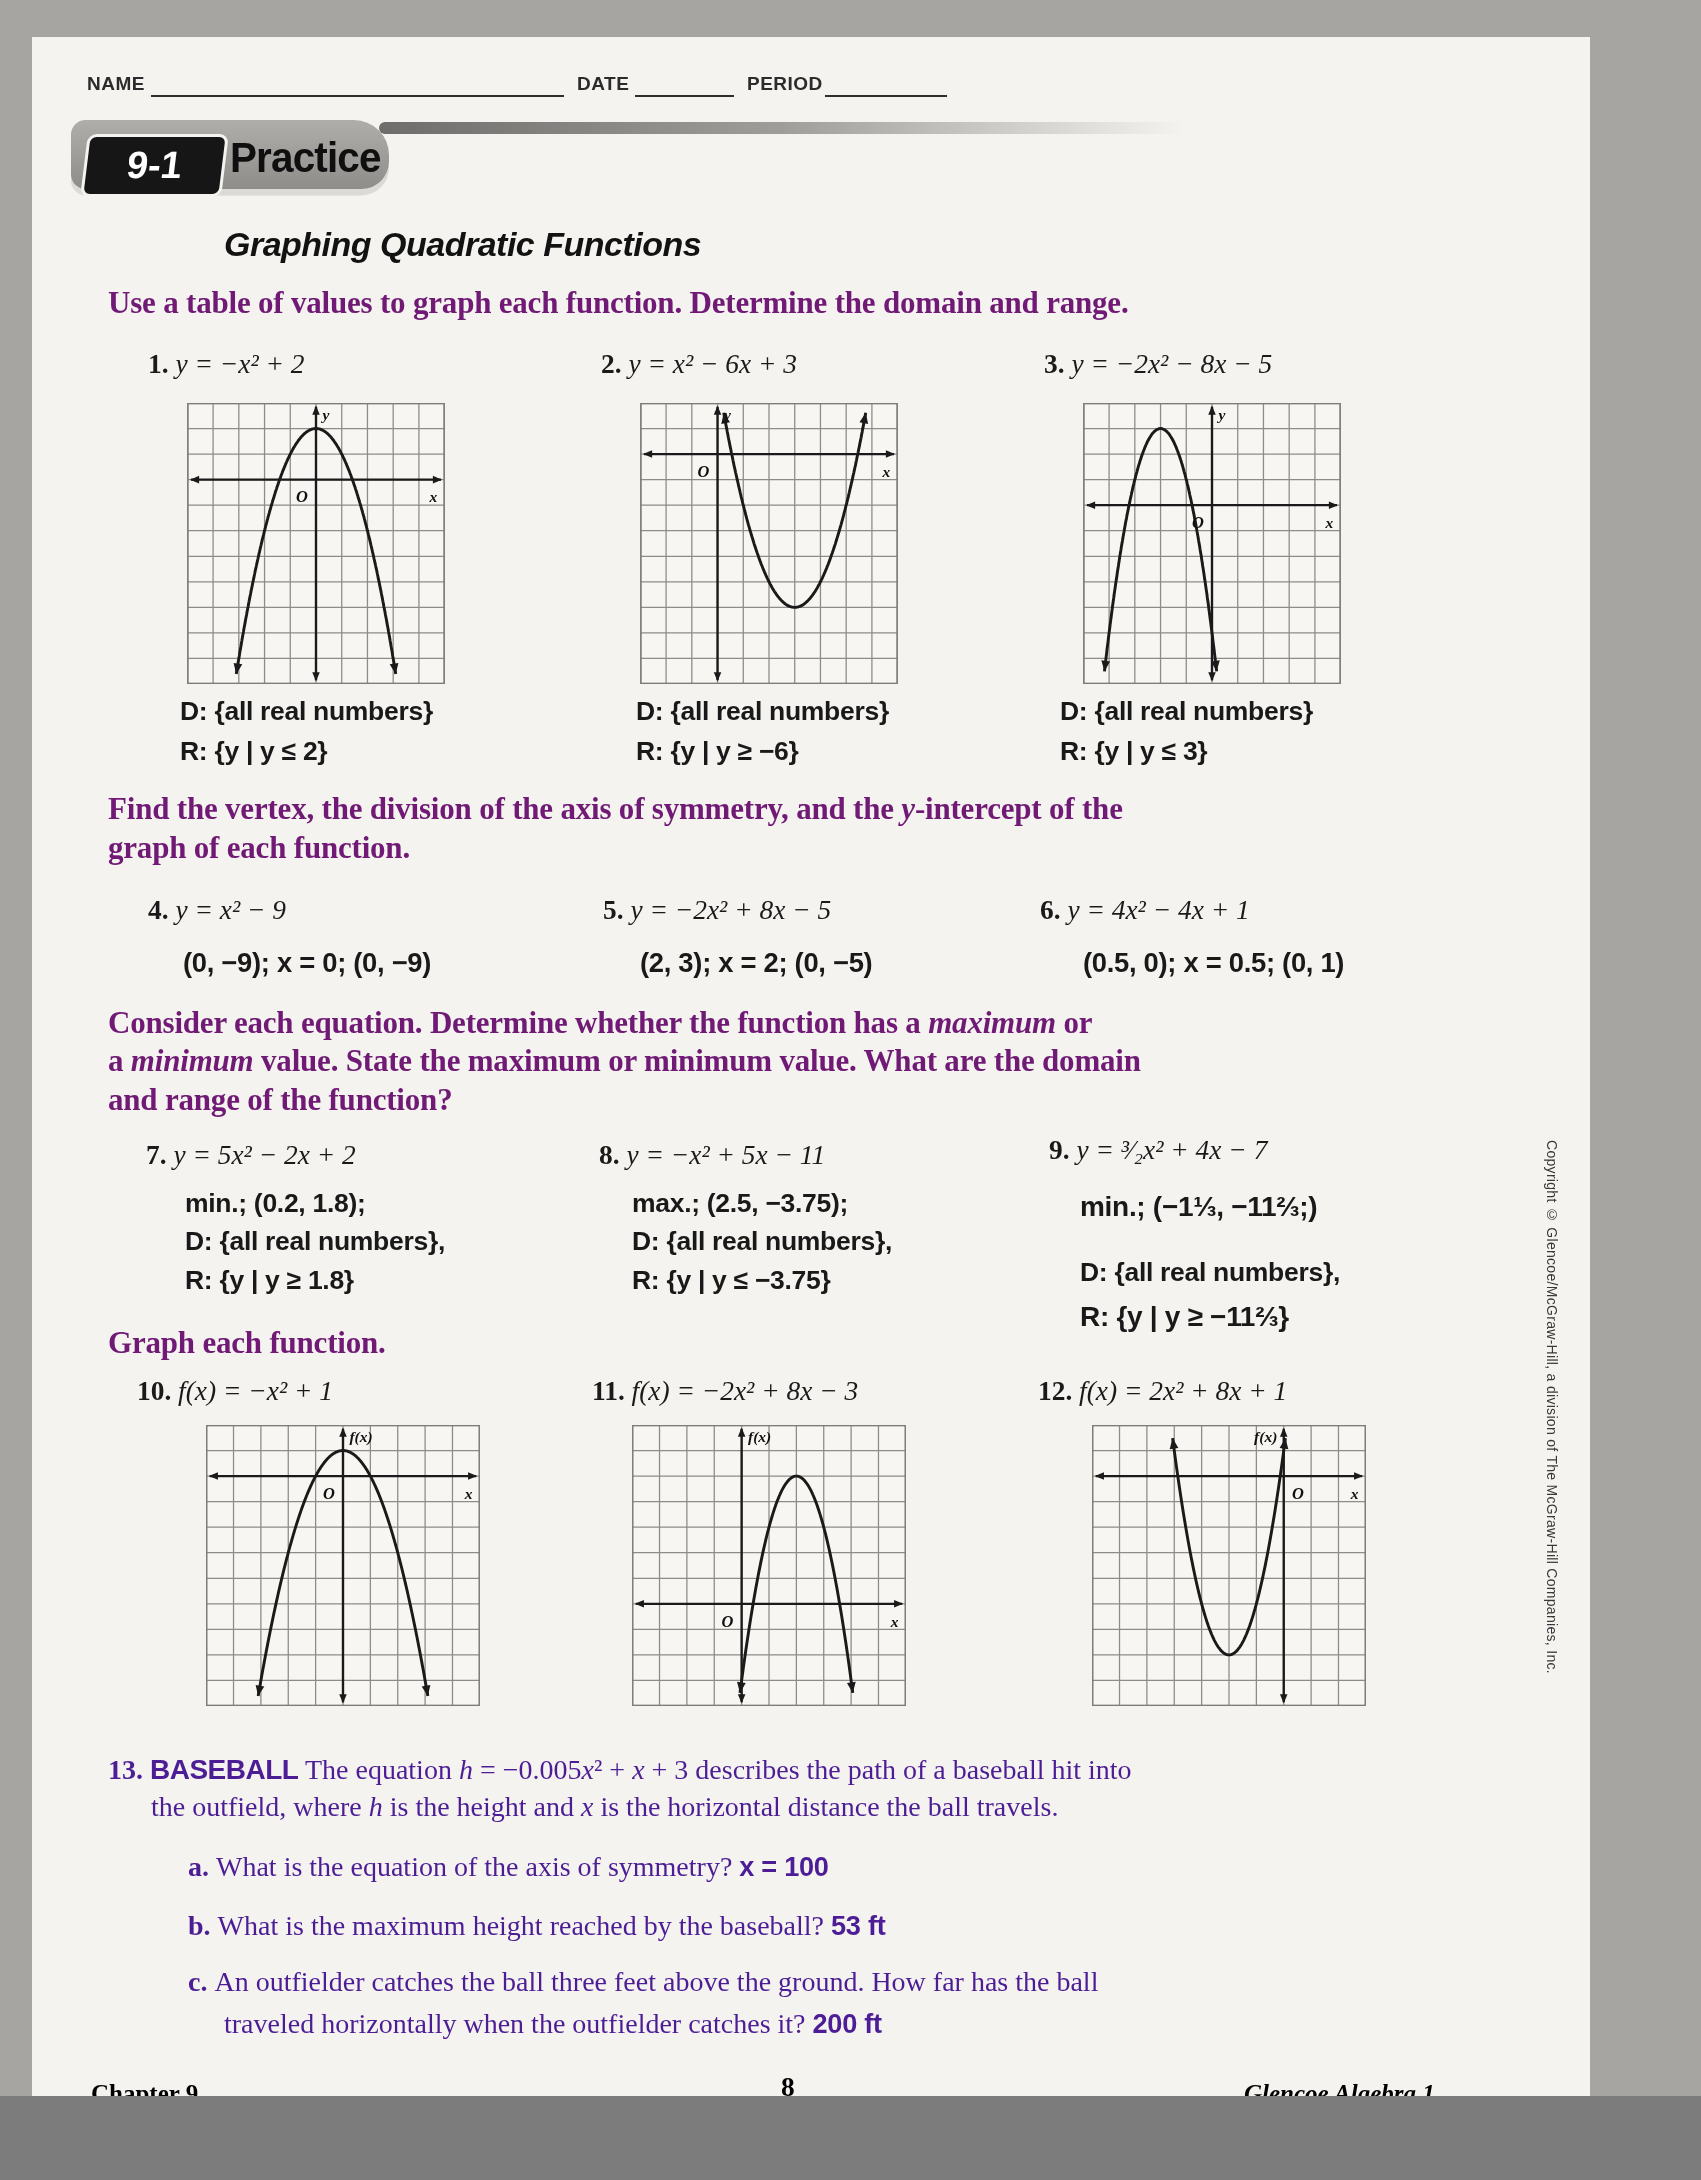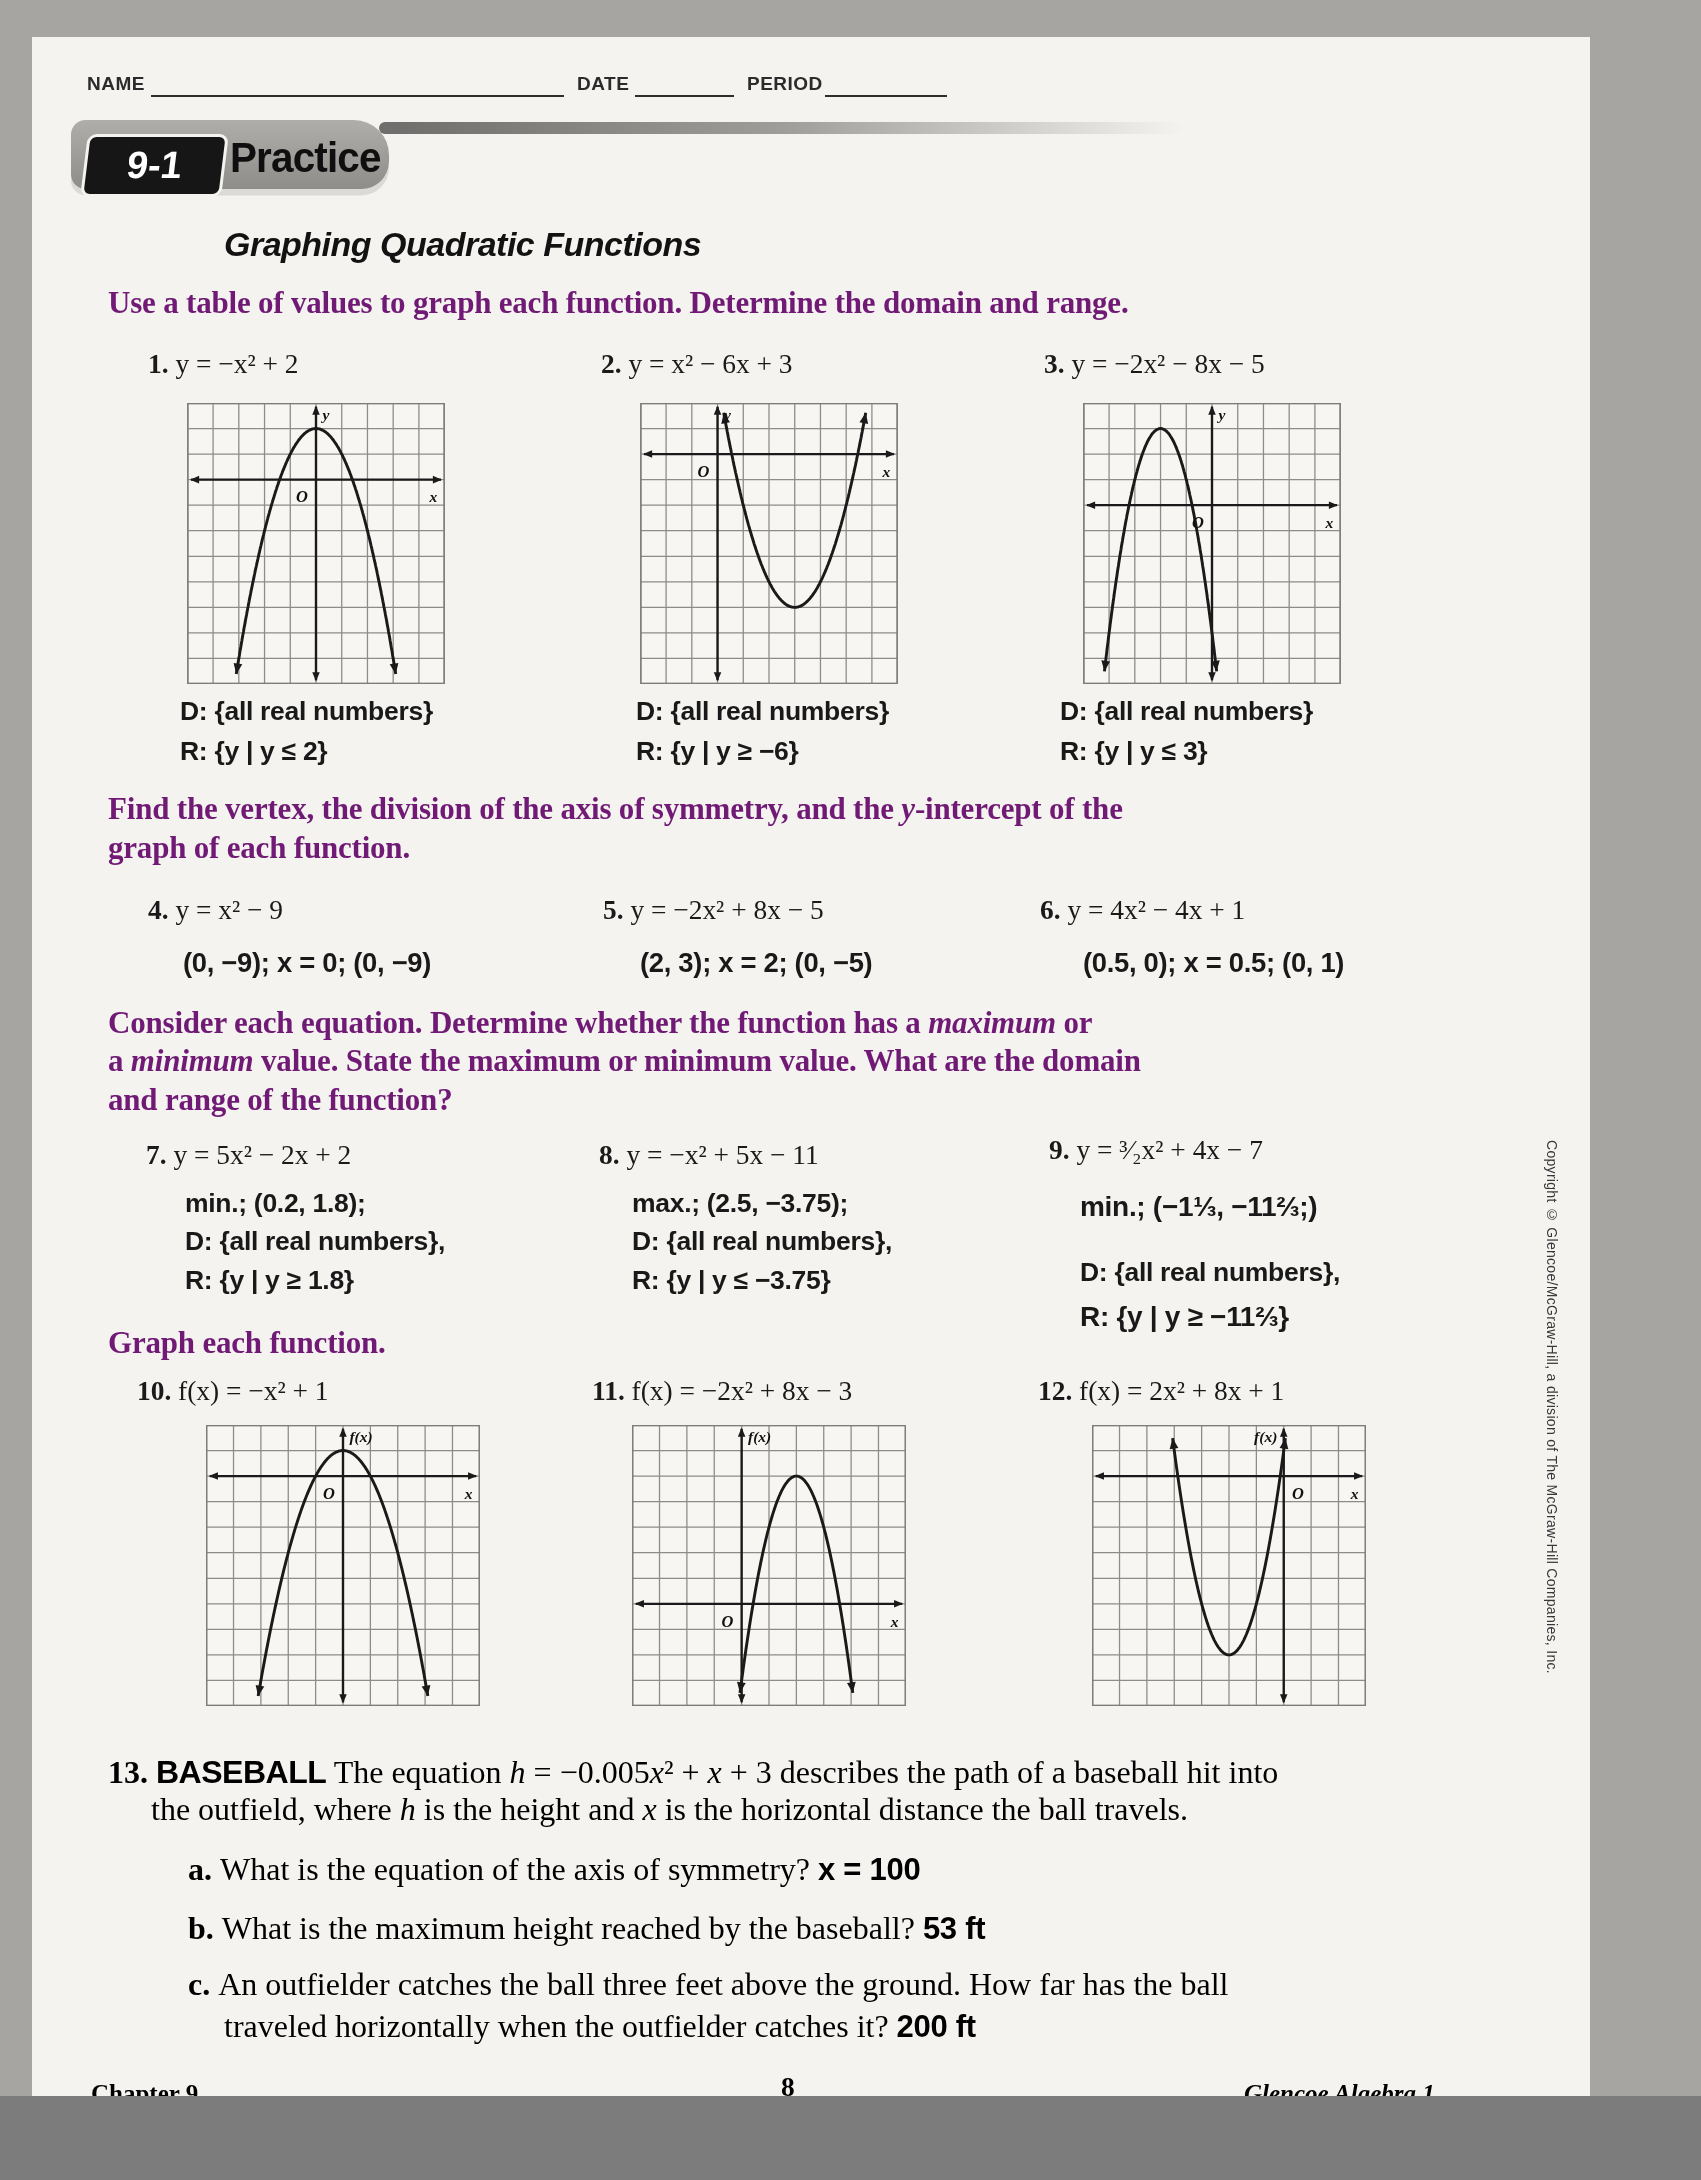--- a/index.html
+++ b/index.html
@@ -20,24 +20,24 @@
           display:flex;align-items:center;justify-content:center;
           font-family:"Liberation Sans",sans-serif;font-weight:700;font-size:38px;color:#fff;}
   .ptitle{position:absolute;left:230px;top:133px;font-family:"Liberation Sans",sans-serif;font-weight:700;
           font-size:43px;color:#0f0f0f;transform:scaleX(.94);transform-origin:left;letter-spacing:-0.9px;}
   .subtitle{position:absolute;left:224px;top:225px;font-family:"Liberation Sans",sans-serif;font-weight:700;
           font-style:italic;font-size:34px;color:#121212;letter-spacing:-0.5px;}
   
   .sec{position:absolute;font-weight:700;font-size:31px;letter-spacing:-0.2px;color:#701a75;white-space:nowrap;}
   .eq{position:absolute;font-size:27.4px;white-space:nowrap;}
   .eq .pnum{font-weight:700;}
-  .eq .peq{}
+  .eq .peq{font-style:italic;}
   .ans{position:absolute;font-family:"Liberation Sans",sans-serif;font-weight:700;font-size:26.5px;
        letter-spacing:-0.3px;color:#191919;white-space:nowrap;}
-  .p13line{position:absolute;font-size:32px;white-space:nowrap;color:#000000;}
+  .p13line{position:absolute;font-size:28px;white-space:nowrap;color:#4c1d95;}
   .seg-n{}
   .seg-b{font-weight:700;}
   .seg-i{font-style:italic;}
   .seg-bi{font-weight:700;font-style:italic;}
   .seg-bs{font-family:"Liberation Sans",sans-serif;font-weight:700;font-size:.97em;letter-spacing:-0.3px;}
   .seg-bc{font-family:"Liberation Sans",sans-serif;font-weight:700;letter-spacing:-0.5px;}
   .graph{position:absolute;}
   
   .foot{position:absolute;font-weight:700;font-size:25px;color:#000000;white-space:nowrap;z-index:5;}
   .copyright{position:absolute;left:1544px;top:1140px;height:822px;writing-mode:vertical-rl;

